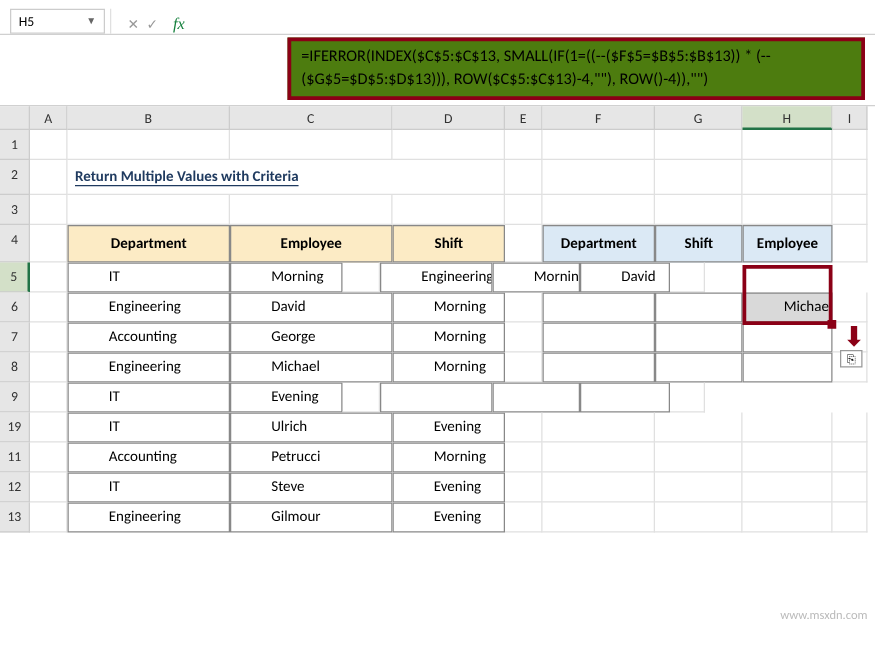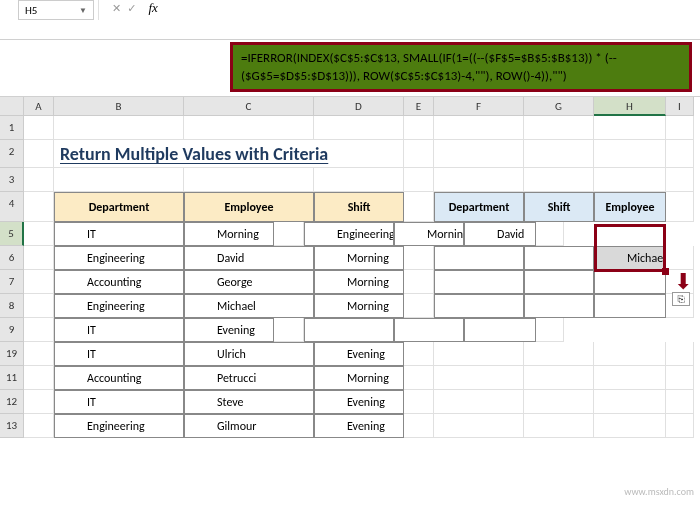--- a/index.html
+++ b/index.html
@@ -1,41 +1,41 @@
 <!DOCTYPE html>
 <html><head>
 <meta charset="utf-8">
 <style>
 * { box-sizing: border-box; margin: 0; padding: 0; }
 body { font-family: Calibri, Arial, sans-serif; font-size: 12px; background: #fff; width: 700px; height: 520px; overflow: hidden; position: relative; }
 
-.top-bar { display: flex; align-items: flex-start; height: 40px; border-bottom: 1px solid #d0d0d0; padding: 0 18px; }
+.top-bar { display: flex; align-items: flex-end; height: 28px; border-bottom: 1px solid #d0d0d0; padding: 0 8px; }
 .name-box { width: 76px; height: 20px; border: 1px solid #ccc; background: #fff; padding: 2px 6px; font-size: 11px; display: flex; align-items: center; justify-content: space-between; }
 .name-box-arrow { font-size: 8px; color: #666; }
 .fx-sep { width: 14px; border-left: 1px solid #e0e0e0; height: 20px; margin-left: 4px; }
 .fx-btns { display: flex; gap: 6px; align-items: center; color: #999; font-size: 11px; }
-.fx-label { font-style: italic; font-family: 'Times New Roman', serif; font-size: 13px; color: #000000; margin: 0 6px; }
+.fx-label { font-style: italic; font-family: 'Times New Roman', serif; font-size: 13px; color: #15803d; margin: 0 6px; }
 
 .formula-wrap { border: 3px solid #8b0016; background: #4d7c0f; margin: 2px 8px 4px 230px; padding: 4px 8px; font-size: 13px; line-height: 1.4; }
 
 .grid { position: relative; }
 .col-headers { display: flex; height: 20px; border-top: 1px solid #d0d0d0; }
 .row-header-spacer { width: 24px; background: #e6e6e6; border-right: 1px solid #ccc; border-bottom: 1px solid #ccc; }
 .col-h { background: #e6e6e6; border-right: 1px solid #ccc; border-bottom: 1px solid #ccc; text-align: center; font-size: 11px; color: #333; line-height: 20px; }
 .col-h.active { background: #d3e0c8; border-bottom: 2px solid #217346; }
 
 .rows { }
 .row { display: flex; height: 24px; }
 .row-h { width: 24px; background: #e6e6e6; border-right: 1px solid #ccc; border-bottom: 1px solid #ccc; text-align: center; font-size: 11px; color: #333; line-height: 24px; }
 .row-h.active { background: #d3e0c8; border-right: 2px solid #217346; }
 .cell { border-right: 1px solid #e0e0e0; border-bottom: 1px solid #e0e0e0; padding: 0 6px; display: flex; align-items: center; font-size: 12px; overflow: hidden; white-space: nowrap; }
 
 .cA { width: 30px; } .cB { width: 130px; } .cC { width: 130px; } .cD { width: 90px; } .cE { width: 30px; } .cF { width: 90px; } .cG { width: 70px; } .cH { width: 72px; } .cI { width: 28px; }
 
-.title-cell { font-weight: bold; font-size: 18px; color: #1f3a5f; text-decoration: underline; text-underline-offset: 3px; }
+.title-cell { font-weight: bold; font-size: 12px; color: #1f3a5f; text-decoration: underline; text-underline-offset: 3px; }
 
 .tbl-head { background: #fcebc5; font-weight: bold; justify-content: center; border: 1px solid #888; }
 .tbl-head2 { background: #dbe9f5; font-weight: bold; justify-content: center; border: 1px solid #888; }
 .tbl-cell { background: #fff; border: 1px solid #888; padding-left: 32px; }
 
 .formula-result-border { position: absolute; border: 3px solid #8b0016; pointer-events: none; }
 .selected-cell { background: #d9d9d9; }
 .fill-handle { position: absolute; width: 7px; height: 7px; background: #8b0016; }
 .auto-fill-opt { position: absolute; width: 18px; height: 14px; border: 1px solid #999; background: #fff; display: flex; align-items: center; justify-content: center; font-size: 9px; }
 .arrow-down-big { position: absolute; color: #8b0016; font-size: 22px; }

